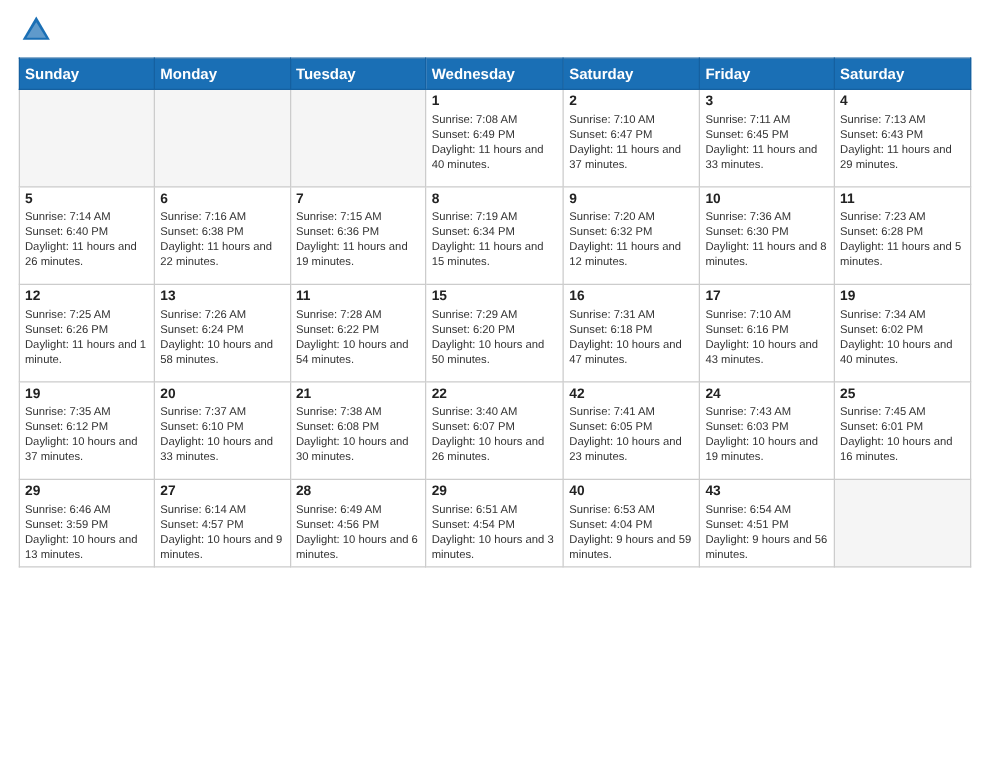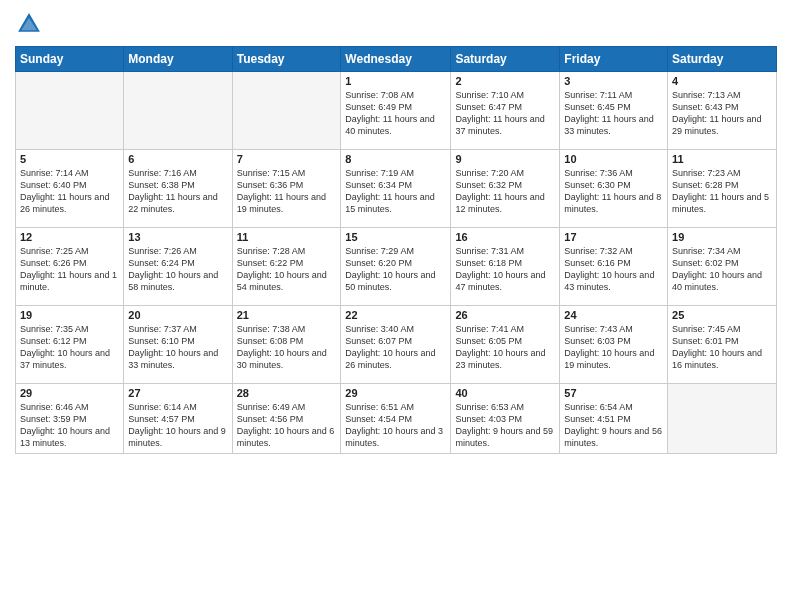--- a/index.html
+++ b/index.html
@@ -225,21 +225,21 @@
 Daylight: 10 hours and 50 minutes.</div>
           </td>
           <td>
             <div class="day-num">16</div>
             <div class="day-info">Sunrise: 7:31 AM
 Sunset: 6:18 PM
 Daylight: 10 hours and 47 minutes.</div>
           </td>
           <td>
             <div class="day-num">17</div>
-            <div class="day-info">Sunrise: 7:32 AM
+            <div class="day-info">Sunrise: 7:10 AM
 Sunset: 6:16 PM
 Daylight: 10 hours and 43 minutes.</div>
           </td>
           <td>
             <div class="day-num">19</div>
             <div class="day-info">Sunrise: 7:34 AM
 Sunset: 6:02 PM
 Daylight: 10 hours and 40 minutes.</div>
           </td>
         </tr>
@@ -262,21 +262,21 @@
 Sunset: 6:08 PM
 Daylight: 10 hours and 30 minutes.</div>
           </td>
           <td>
             <div class="day-num">22</div>
             <div class="day-info">Sunrise: 3:40 AM
 Sunset: 6:07 PM
 Daylight: 10 hours and 26 minutes.</div>
           </td>
           <td>
-            <div class="day-num">26</div>
+            <div class="day-num">42</div>
             <div class="day-info">Sunrise: 7:41 AM
 Sunset: 6:05 PM
 Daylight: 10 hours and 23 minutes.</div>
           </td>
           <td>
             <div class="day-num">24</div>
             <div class="day-info">Sunrise: 7:43 AM
 Sunset: 6:03 PM
 Daylight: 10 hours and 19 minutes.</div>
           </td>
@@ -308,25 +308,25 @@
           </td>
           <td>
             <div class="day-num">29</div>
             <div class="day-info">Sunrise: 6:51 AM
 Sunset: 4:54 PM
 Daylight: 10 hours and 3 minutes.</div>
           </td>
           <td>
             <div class="day-num">40</div>
             <div class="day-info">Sunrise: 6:53 AM
-Sunset: 4:03 PM
+Sunset: 4:04 PM
 Daylight: 9 hours and 59 minutes.</div>
           </td>
           <td>
-            <div class="day-num">57</div>
+            <div class="day-num">43</div>
             <div class="day-info">Sunrise: 6:54 AM
 Sunset: 4:51 PM
 Daylight: 9 hours and 56 minutes.</div>
           </td>
           <td class="empty"></td>
         </tr>
       </tbody>
   </table>
 </div>
 

